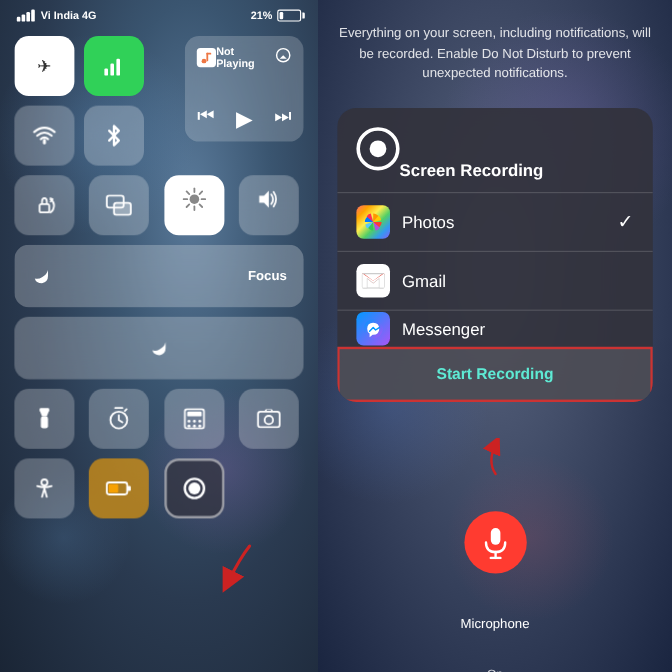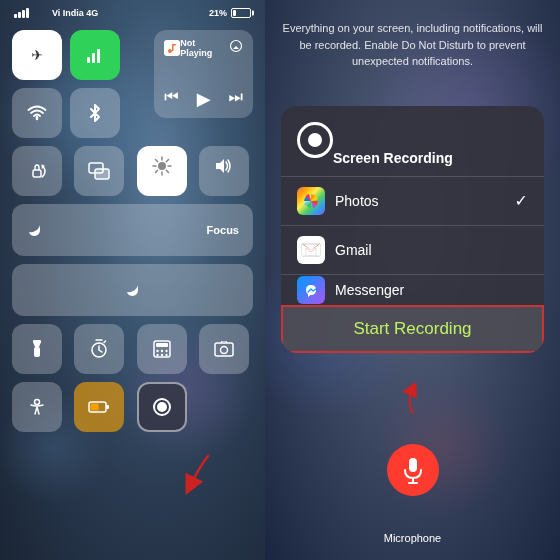--- a/index.html
+++ b/index.html
@@ -32,21 +32,21 @@
       display: flex;
       justify-content: space-between;
       align-items: center;
       padding: 8px 14px 4px;
       position: relative;
       z-index: 10;
     }
     .status-left {
       display: flex;
       align-items: flex-start;
-      gap: 20px;
+      gap: 2px;
     }
     .signal-bars {
       display: flex;
       align-items: flex-end;
       gap: 1px;
       height: 10px;
     }
     .signal-bar {
       width: 3px;
       background: white;
@@ -246,21 +246,21 @@
     .right-content {
       position: relative;
       z-index: 10;
       padding: 20px 16px 0;
     }
     .description-text {
       color: rgba(255,255,255,0.85);
       font-size: 11px;
       text-align: center;
       line-height: 1.5;
-      margin-bottom: 36px;
+      margin-bottom: 20px;
     }
 
     
     .recording-popup {
       background: rgba(50,50,60,0.92);
       border-radius: 16px;
       overflow: hidden;
       backdrop-filter: blur(20px);
     }
     .popup-header {
@@ -322,23 +322,23 @@
       font-size: 16px;
     }
     .start-recording-btn {
       background: rgba(255,255,255,0.12);
       border: 2px solid #cc3333;
       padding: 12px;
       text-align: center;
       cursor: pointer;
     }
     .start-recording-text {
-      color: #bef264;
-      font-size: 17px;
-      font-weight: 400;
+      color: #5eead4;
+      font-size: 13px;
+      font-weight: 700;
     }
     .messenger-partial {
       display: flex;
       align-items: center;
       padding: 8px 16px;
       gap: 10px;
     }
 
     
     .mic-section {

